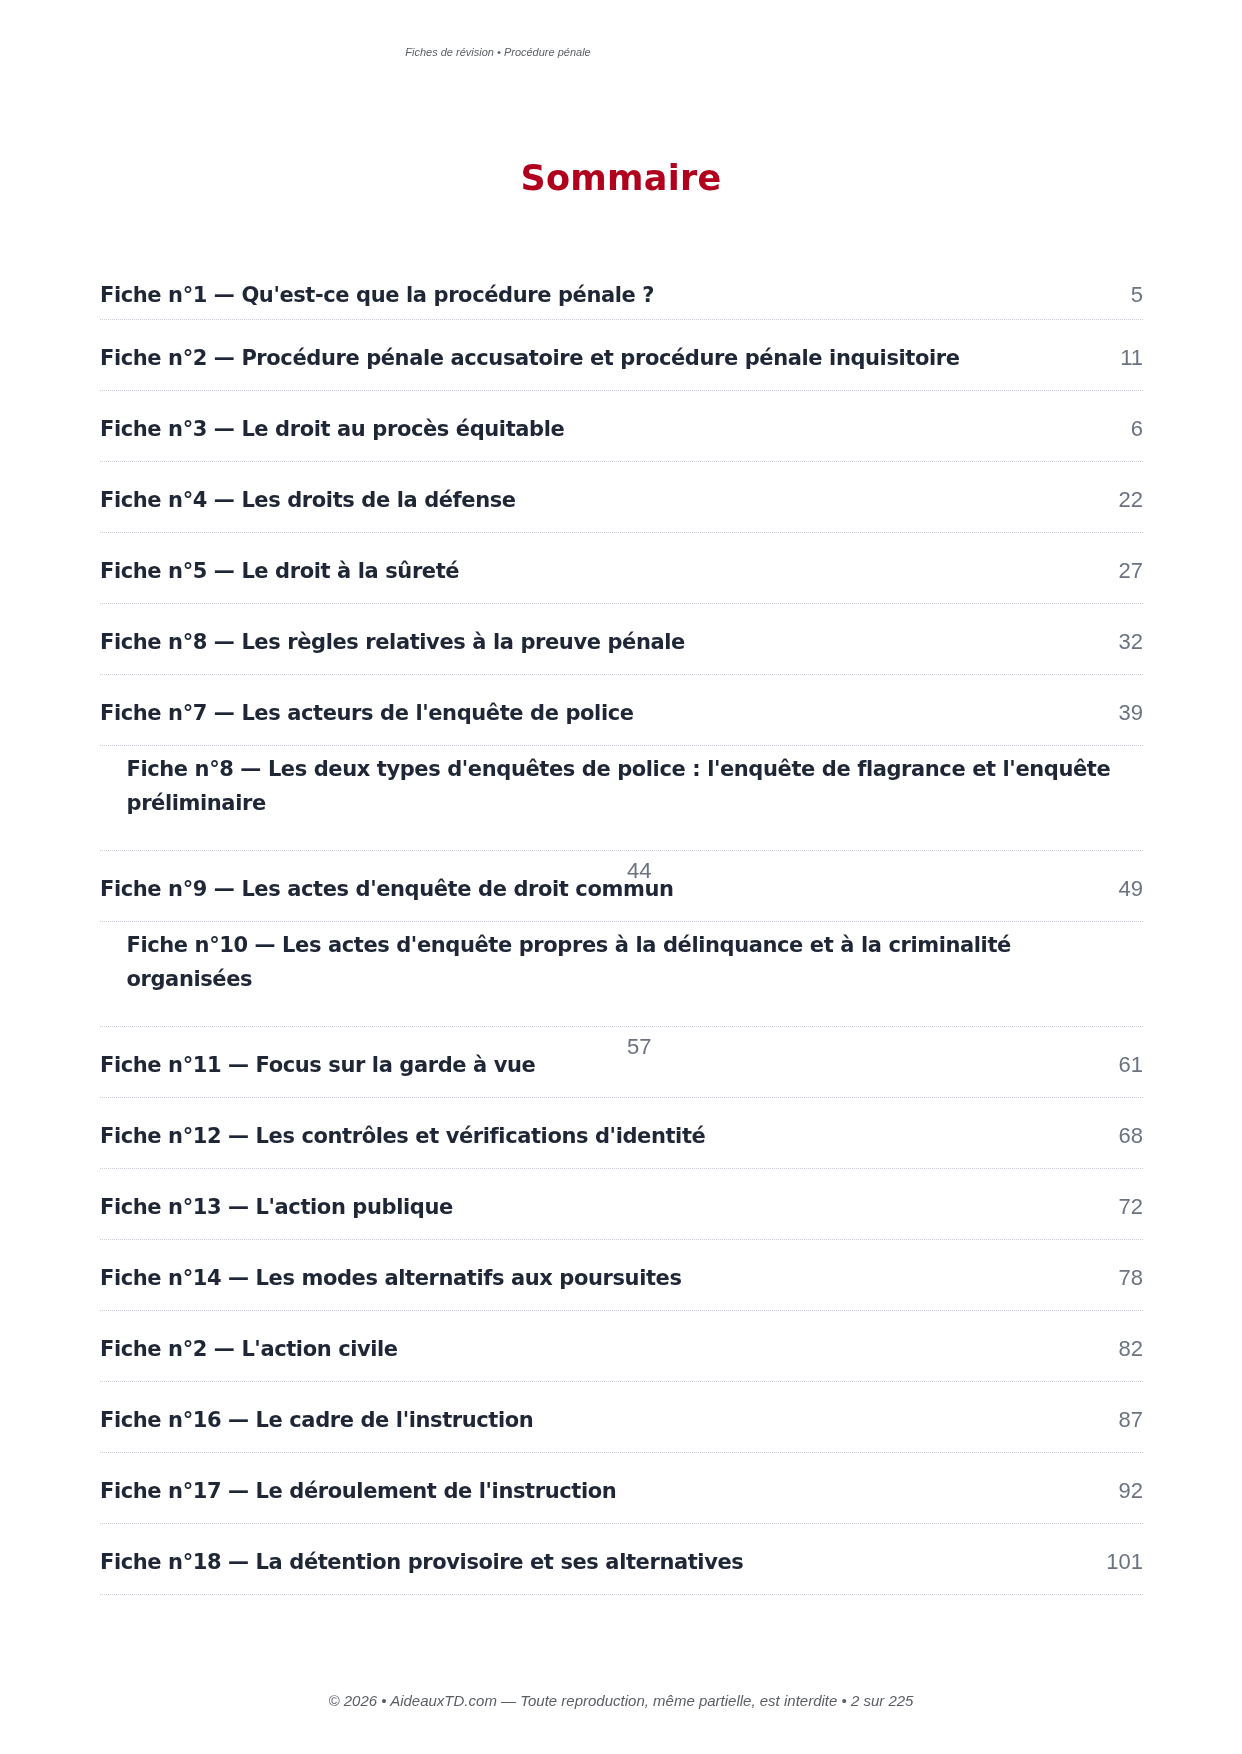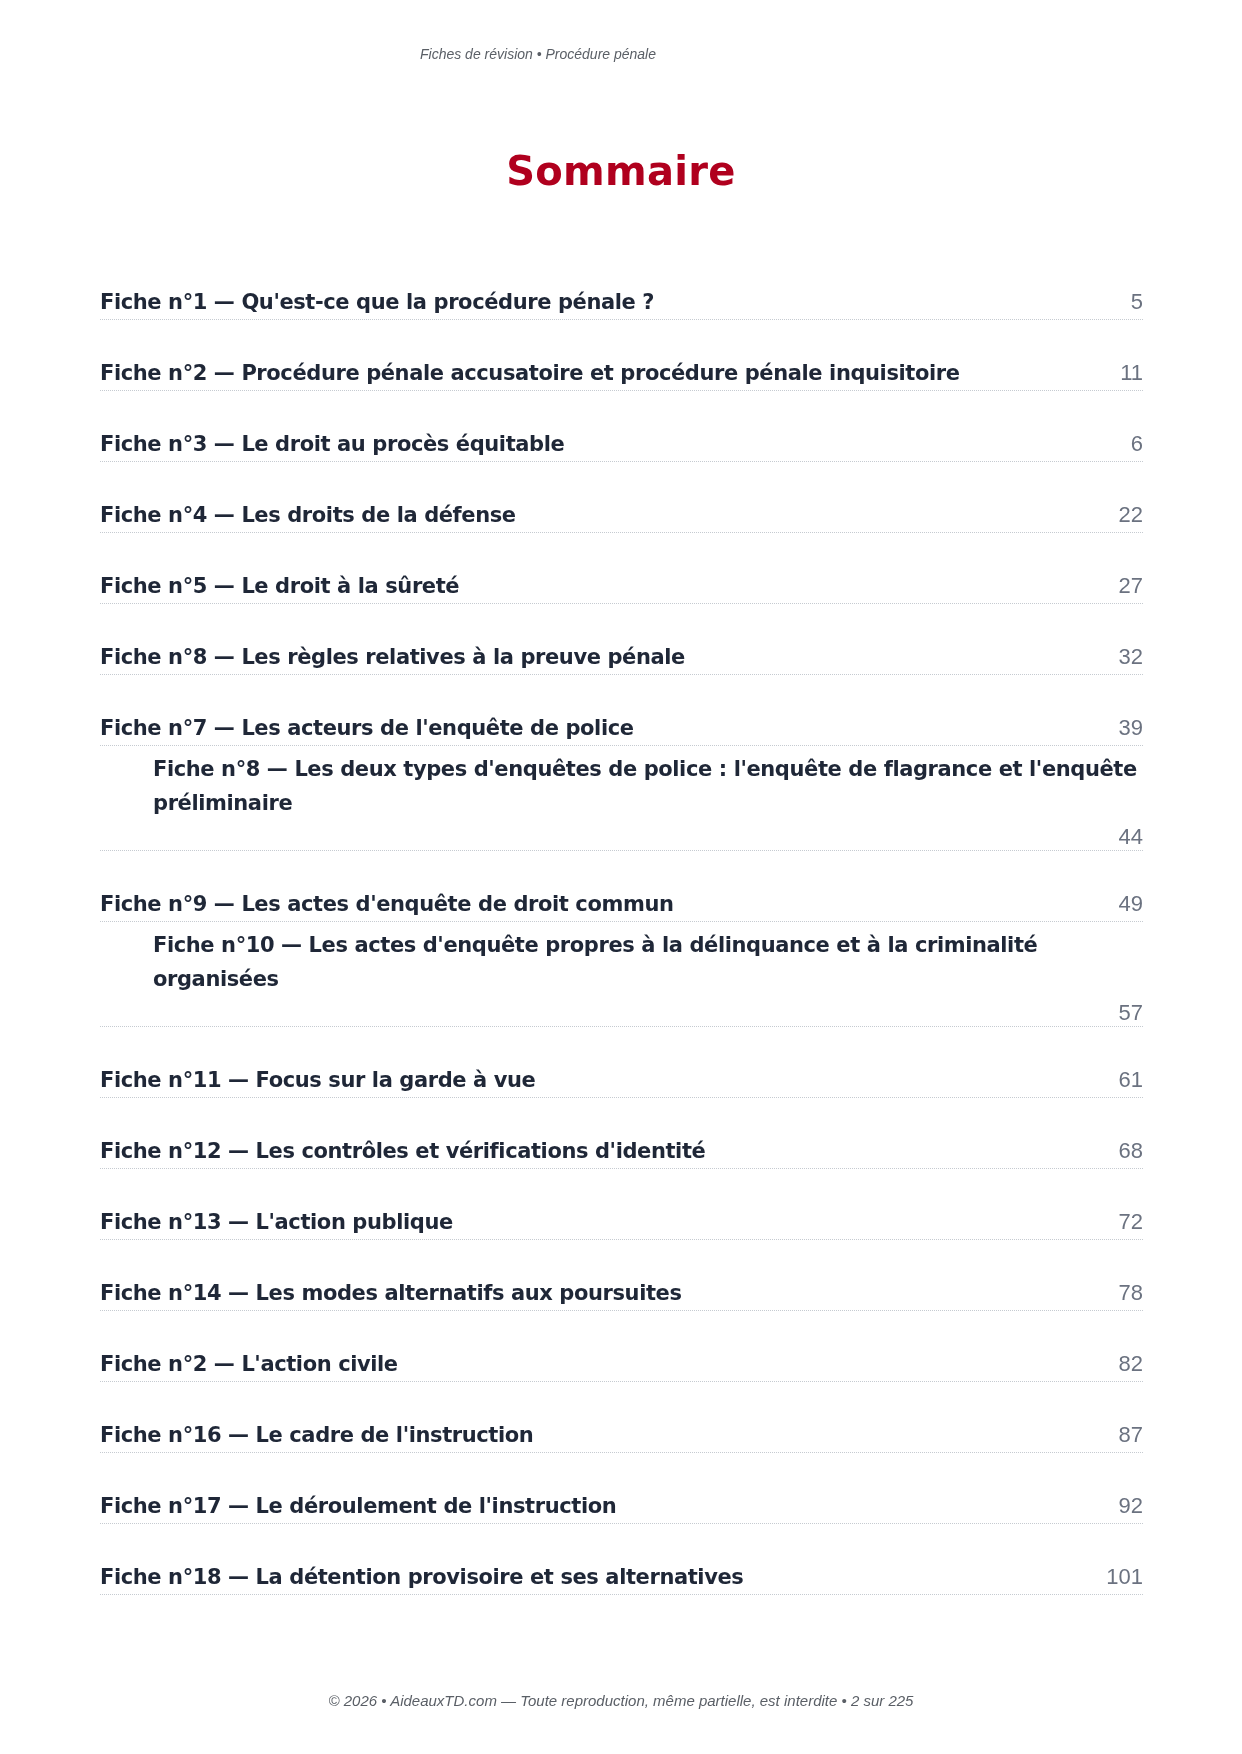--- a/index.html
+++ b/index.html
@@ -15,54 +15,54 @@
       font-family: "DejaVu Sans", sans-serif;
     }
     .running-header {
       position: absolute;
       top: 46px;
       left: 0;
       width: 996px;
       text-align: center;
       font-family: "Liberation Sans", sans-serif;
       font-style: italic;
-      font-size: 14px;
+      font-size: 11px;
       color: #5a5f66;
-      margin-left: 40px;
     }
     .page-title {
       position: absolute;
-      top: 143px;
+      top: 150px;
       left: 0;
       width: 1242px;
       text-align: center;
       margin: 0;
       font-family: "DejaVu Sans", sans-serif;
       font-weight: bold;
-      font-size: 40px;
+      font-size: 35px;
       letter-spacing: 0.3px;
       color: #b0001e;
       line-height: 56px;
     }
     .toc {
       position: absolute;
       top: 262px;
       left: 100px;
       width: 1043px;
       list-style: none;
       margin: 0;
       padding: 0;
     }
     .toc-entry {
       display: flex;
-      align-items: flex-end;
+      align-items: center;
       justify-content: space-between;
       border-bottom: 1px dotted #c6cbd1;
       padding: 6px 0 0 0;
       box-sizing: border-box;
+      gap: 34px;
     }
     .toc-entry.single { height: 71px; }
     .toc-entry.double { height: 105px; flex-direction: column; }
     .toc-entry.first { padding-top: 9px; height: 58px; }
     .toc-title {
       font-family: "DejaVu Sans", sans-serif;
       font-weight: bold;
       font-size: 21px;
       line-height: 34px;
       color: #1f2737;

